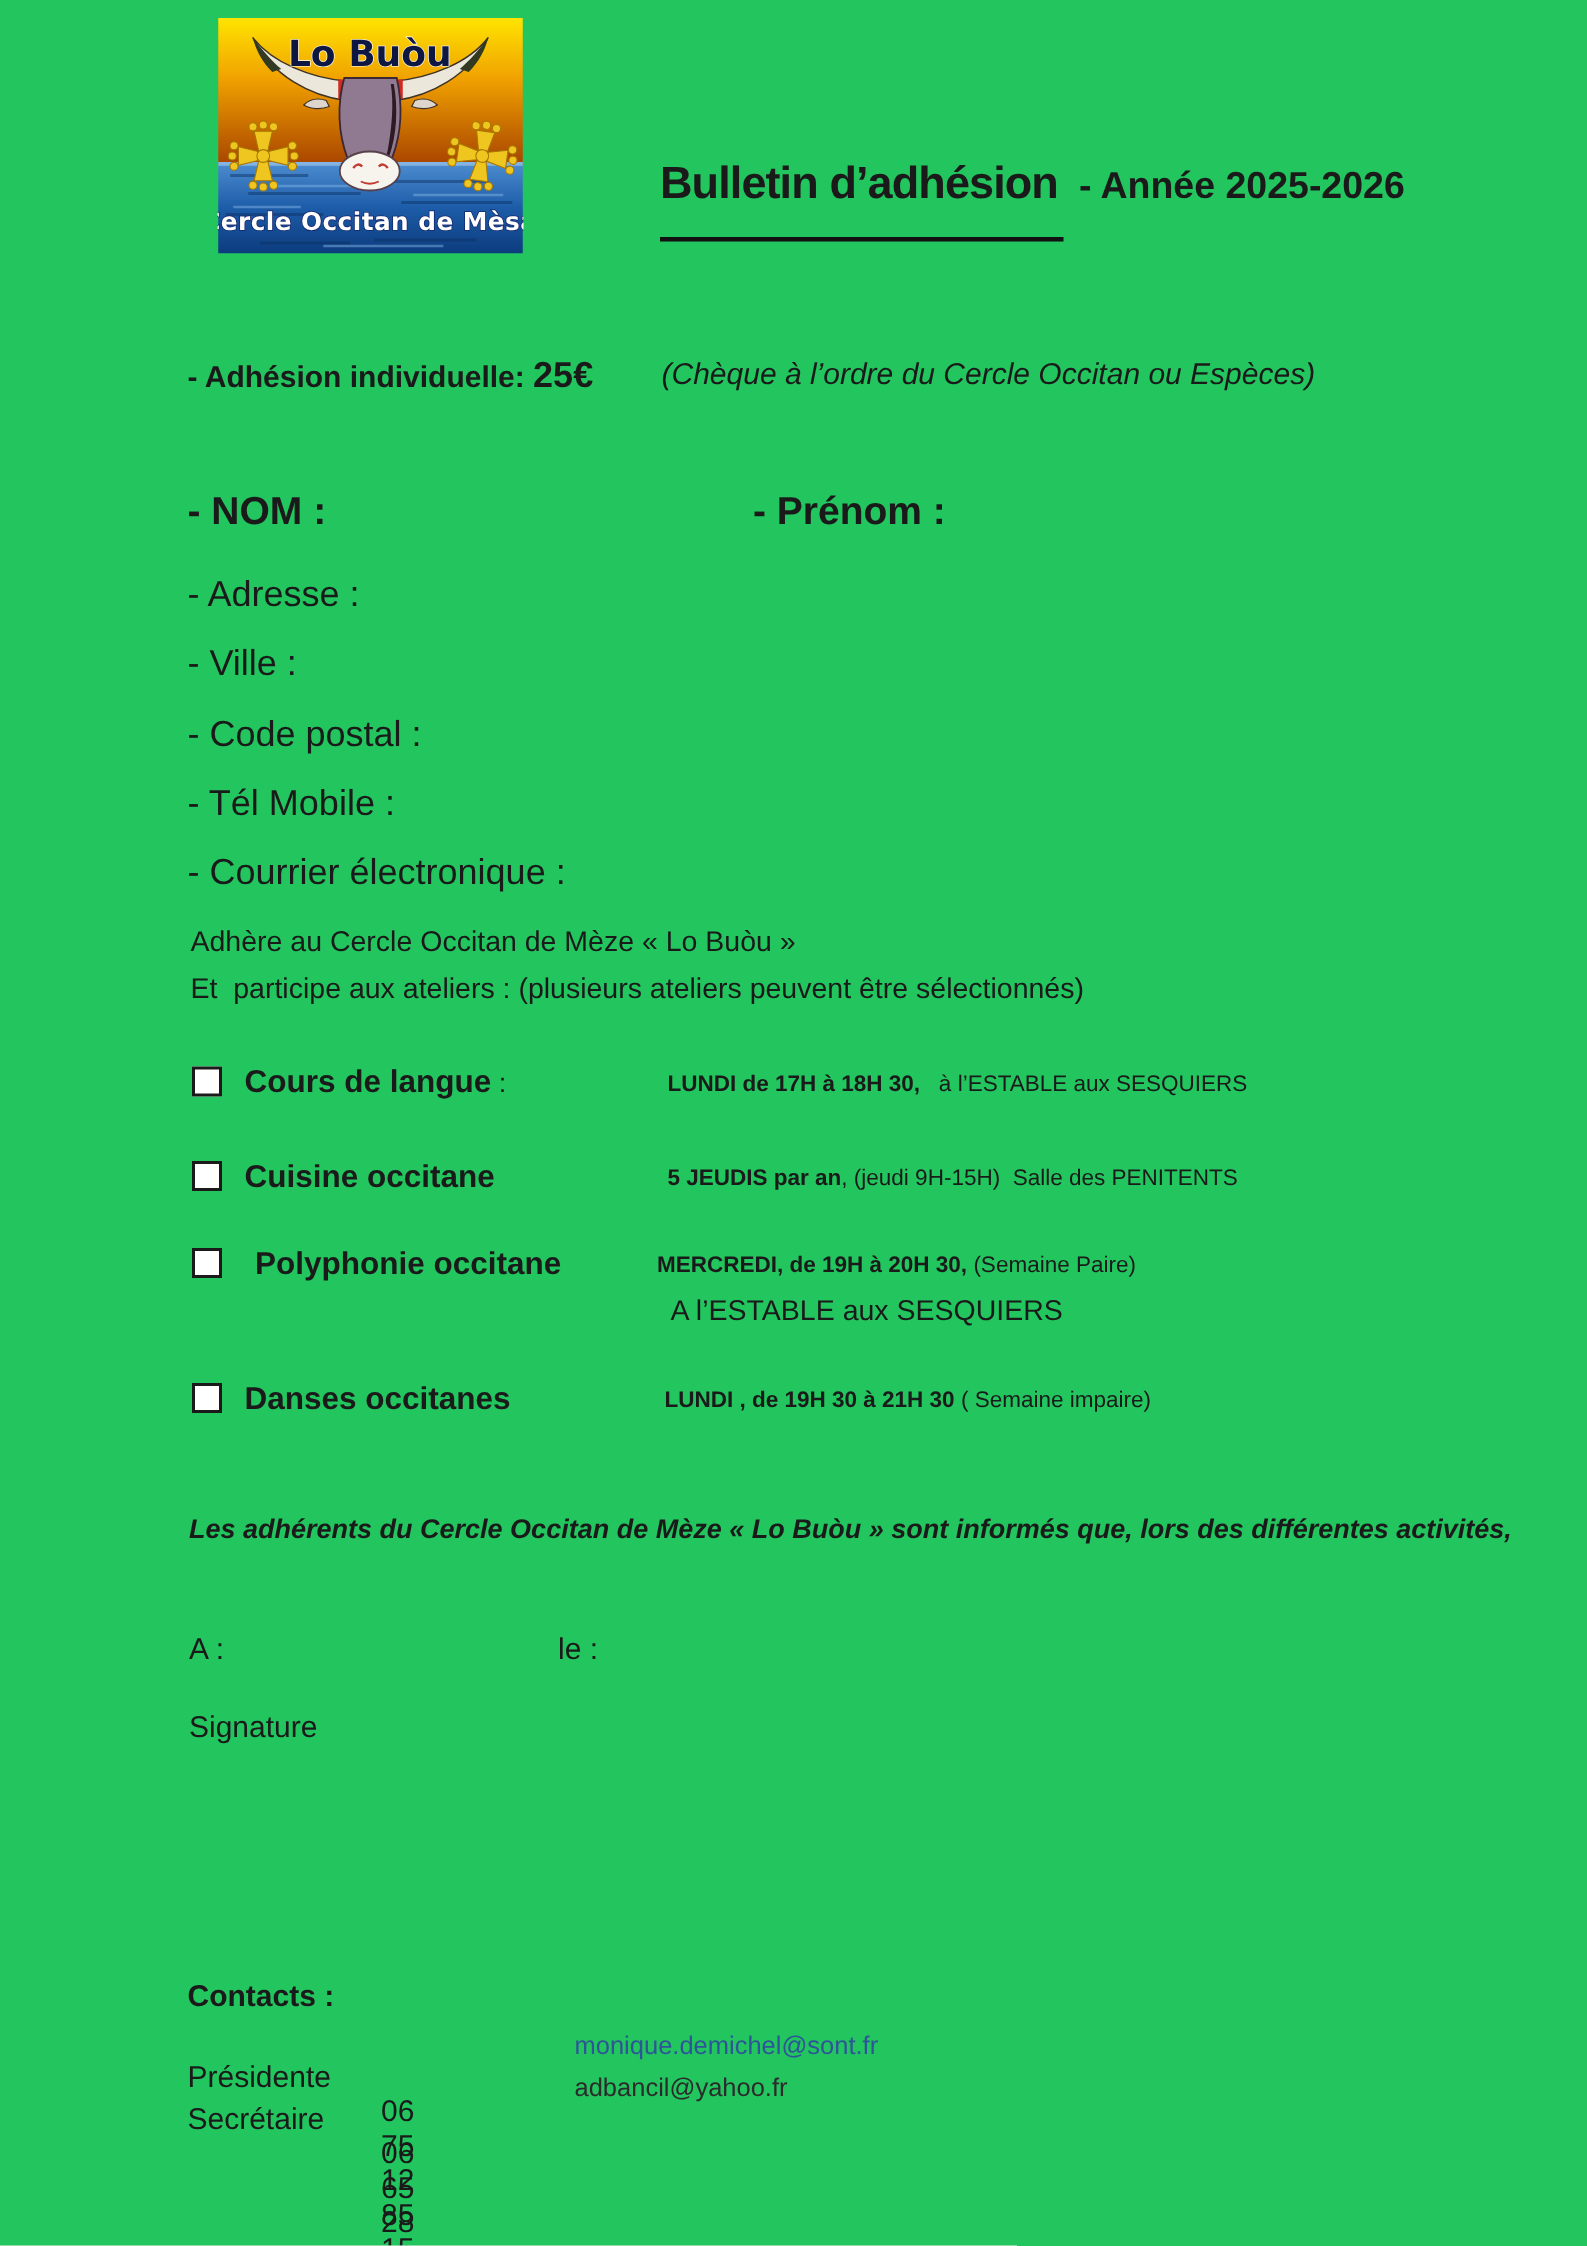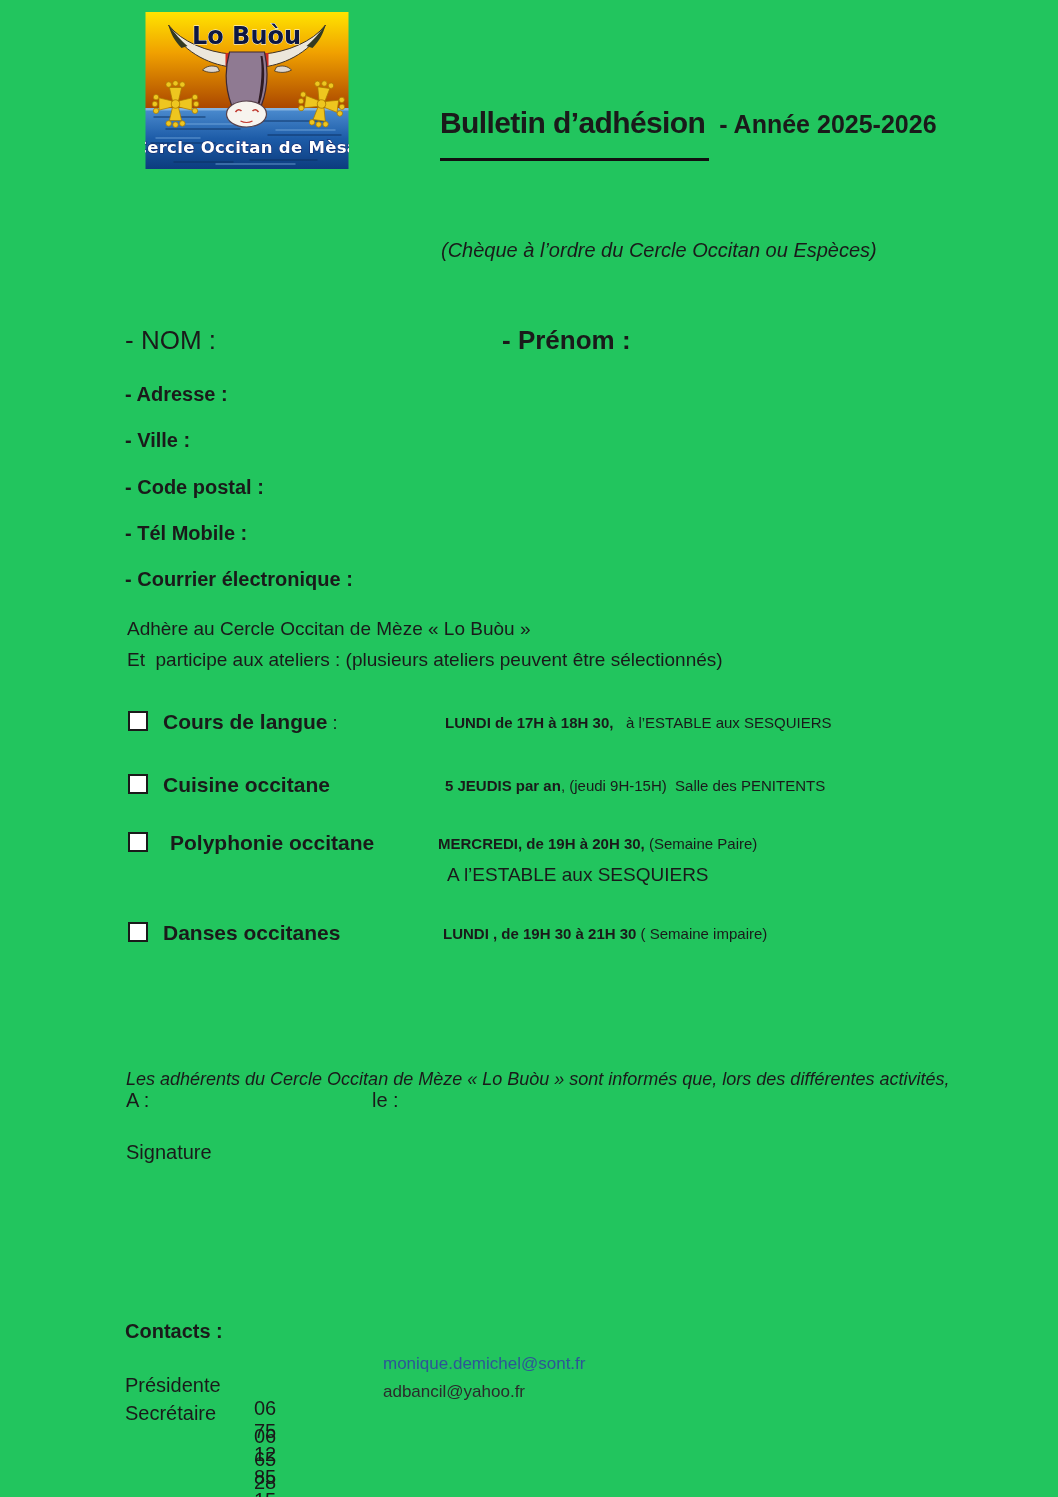--- a/index.html
+++ b/index.html
@@ -23,24 +23,24 @@
     display:inline-block;
   }
   .title-suffix{font-size:25px; font-weight:700; margin-left:10px;}
 
   
   .adh-label{left:125px; top:237px; font-size:20px; font-weight:700;}
   .adh-price{font-size:24px; font-weight:700;}
   .adh-note{left:441px; top:239px; font-size:20px; font-style:italic;}
 
   
-  .nom{left:125px; top:325px; font-size:26px; font-weight:400;}
+  .nom{left:125px; top:325px; font-size:26px; font-weight:700;}
   .prenom{left:502px; top:325px; font-size:26px; font-weight:700;}
 
-  .field-label{left:125px; font-size:20px; font-weight:700;}
+  .field-label{left:125px; font-size:24px; font-weight:400;}
 
   .body-text{font-size:18px;}
 
   
   .checkbox{
     position:absolute; left:128px; width:20px; height:20px;
     border:2.5px solid #1a1a1a; box-sizing:border-box; background:#fff;
   }
   .ws-name{font-size:21px; font-weight:700;}
   .ws-suffix{font-size:18px; font-weight:400;}
@@ -133,20 +133,21 @@
 
       <text x="101" y="32" text-anchor="middle" font-family="DejaVu Sans, sans-serif" font-size="24" font-weight="bold" fill="#0d1742" stroke="#ffffff" stroke-width="0.8" paint-order="stroke">Lo Buòu</text>
       <text x="101" y="141" text-anchor="middle" font-family="DejaVu Sans, sans-serif" font-size="16.5" font-weight="bold" fill="#ffffff" stroke="#16246b" stroke-width="1" paint-order="stroke" letter-spacing="0.3">Cercle Occitan de Mèsa</text>
     </svg>
   </div>
 
   <div class="title-line">
     <span class="title-main">Bulletin d’adhésion</span><span class="title-suffix">- Année 2025-2026</span>
   </div>
 
+  <div class="abs adh-label"><span class="pre">- Adhésion individuelle: </span><span class="adh-price pre">25€</span></div>
   <div class="abs adh-note">(Chèque à l’ordre du Cercle Occitan ou Espèces)</div>
 
   <div class="abs nom">- NOM :</div>
   <div class="abs prenom">- Prénom :</div>
 
   <div class="abs field-label" style="top:383px">- Adresse :</div>
   <div class="abs field-label" style="top:429px">- Ville :</div>
   <div class="abs field-label" style="top:476px">- Code postal :</div>
   <div class="abs field-label" style="top:522px">- Tél Mobile :</div>
   <div class="abs field-label" style="top:568px">- Courrier électronique :</div>
@@ -164,21 +165,21 @@
 
   <span class="checkbox" style="top:832px"></span>
   <div class="abs" style="left:170px; top:831px;"><span class="ws-name pre">Polyphonie occitane</span><span class="ws-suffix pre"></span></div>
   <div class="abs ws-sched" style="left:438px; top:835px;"><b class="pre">MERCREDI, de 19H à 20H 30,</b><span class="pre"> (Semaine Paire)</span></div>
   <div class="abs ws-line2" style="left:447px; top:864px;">A l’ESTABLE aux SESQUIERS</div>
 
   <span class="checkbox" style="top:922px"></span>
   <div class="abs" style="left:163px; top:921px;"><span class="ws-name pre">Danses occitanes</span><span class="ws-suffix pre"></span></div>
   <div class="abs ws-sched" style="left:443px; top:925px;"><b class="pre">LUNDI , de 19H 30 à 21H 30</b><span class="pre"> ( Semaine impaire)</span></div>
 
-  <div class="abs notice" style="top:1069px;">Les adhérents du Cercle Occitan de Mèze « Lo Buòu » sont informés que, lors des différentes activités,</div>
+  <div class="abs notice" style="top:1009px;font-weight:bold;">Les adhérents du Cercle Occitan de Mèze « Lo Buòu » sont informés que, lors des différentes activités,</div>
 
   <div class="abs body-text" style="left:126px; top:1089px; font-size:20px;">A :</div>
   <div class="abs body-text" style="left:372px; top:1089px; font-size:20px;">le :</div>
   <div class="abs body-text" style="left:126px; top:1141px; font-size:20px;">Signature</div>
 
   <div class="abs contacts-title">Contacts :</div>
 
   <div class="abs contact-row" style="top:1351px;">
     <span class="contact-role">Présidente</span>
     <span class="contact-phone">06 75 12 85 15</span>

